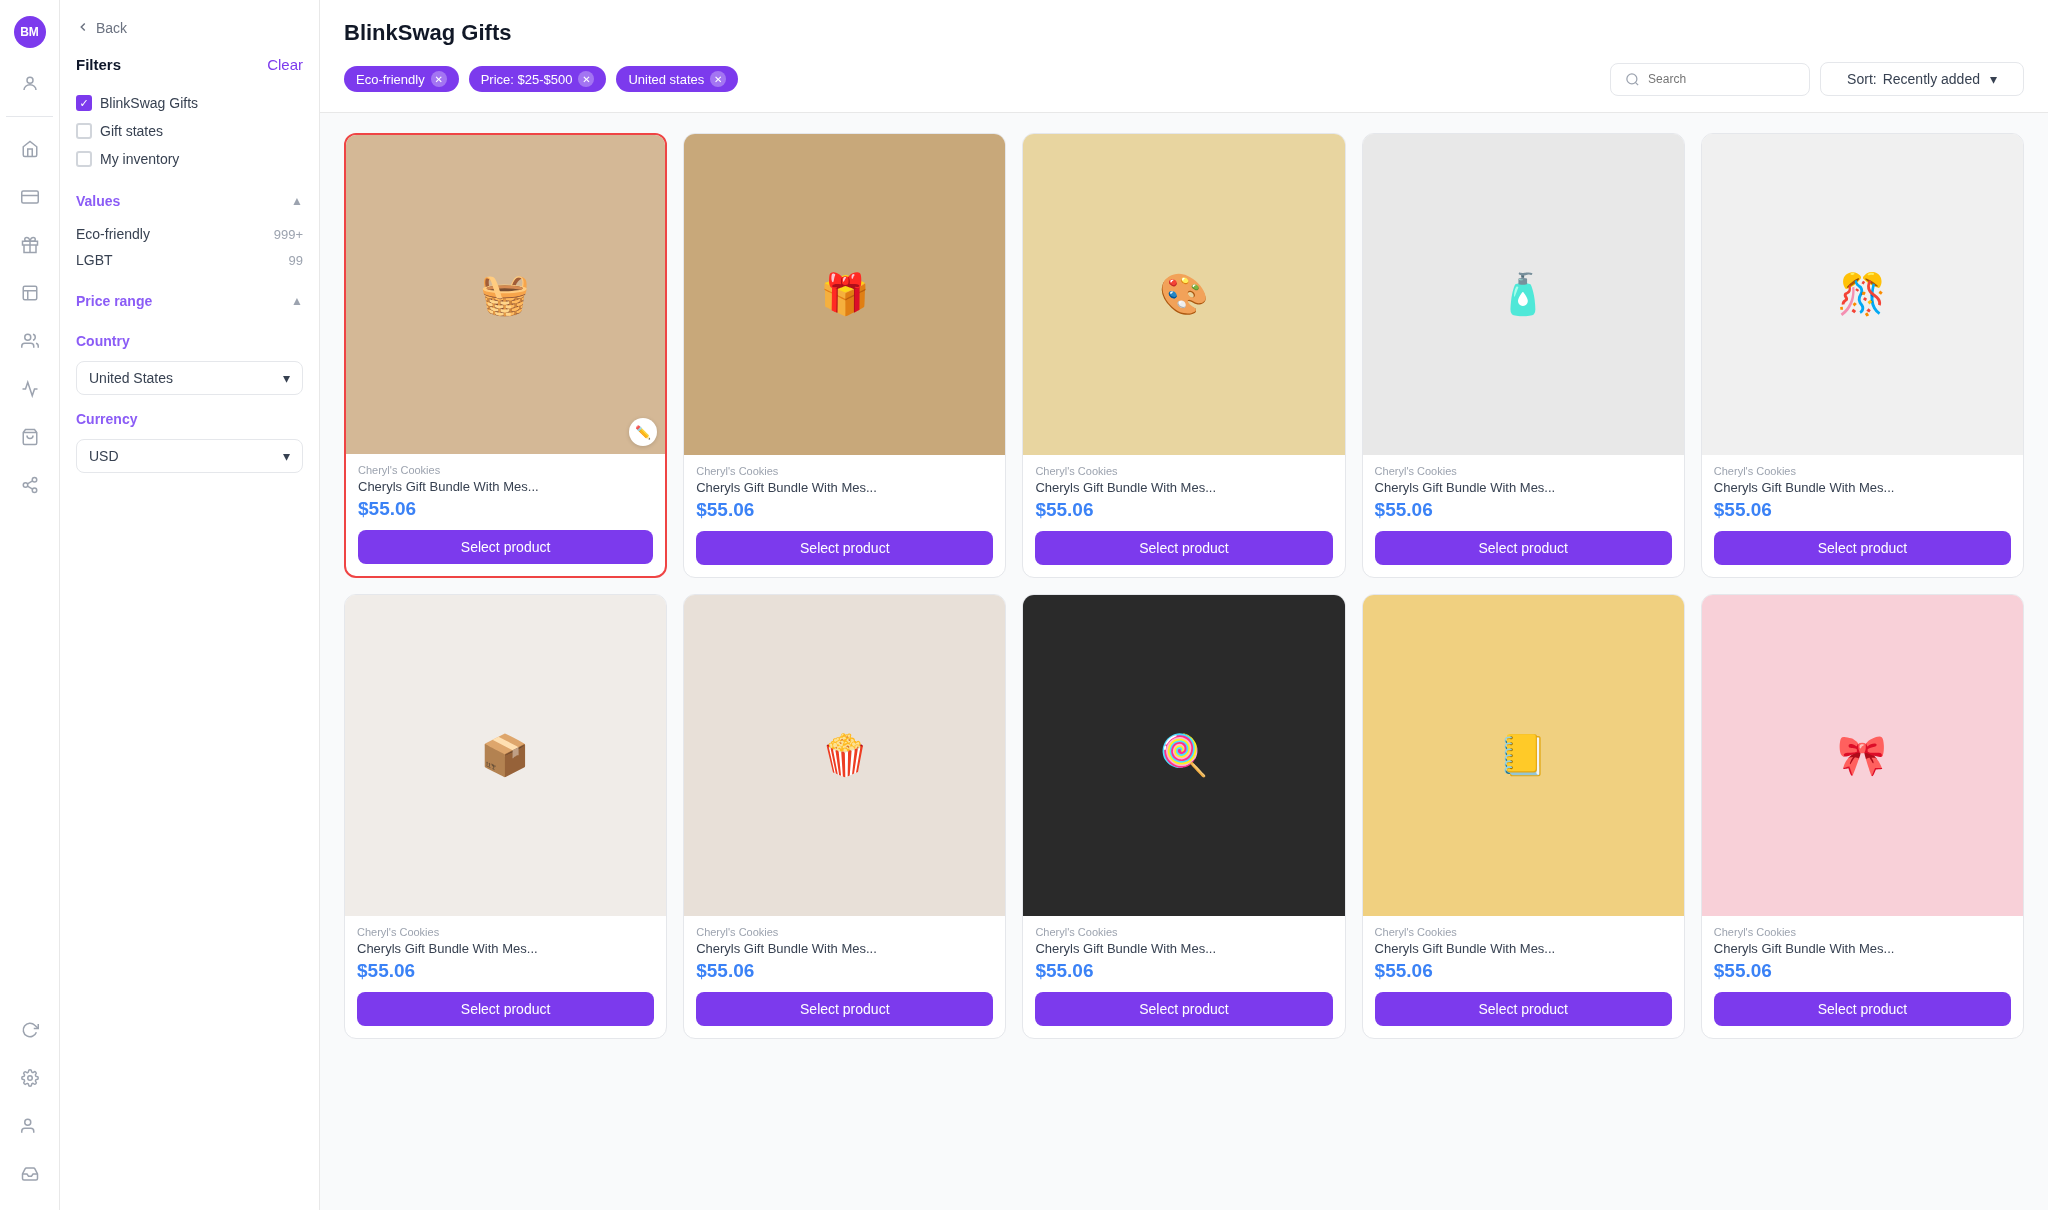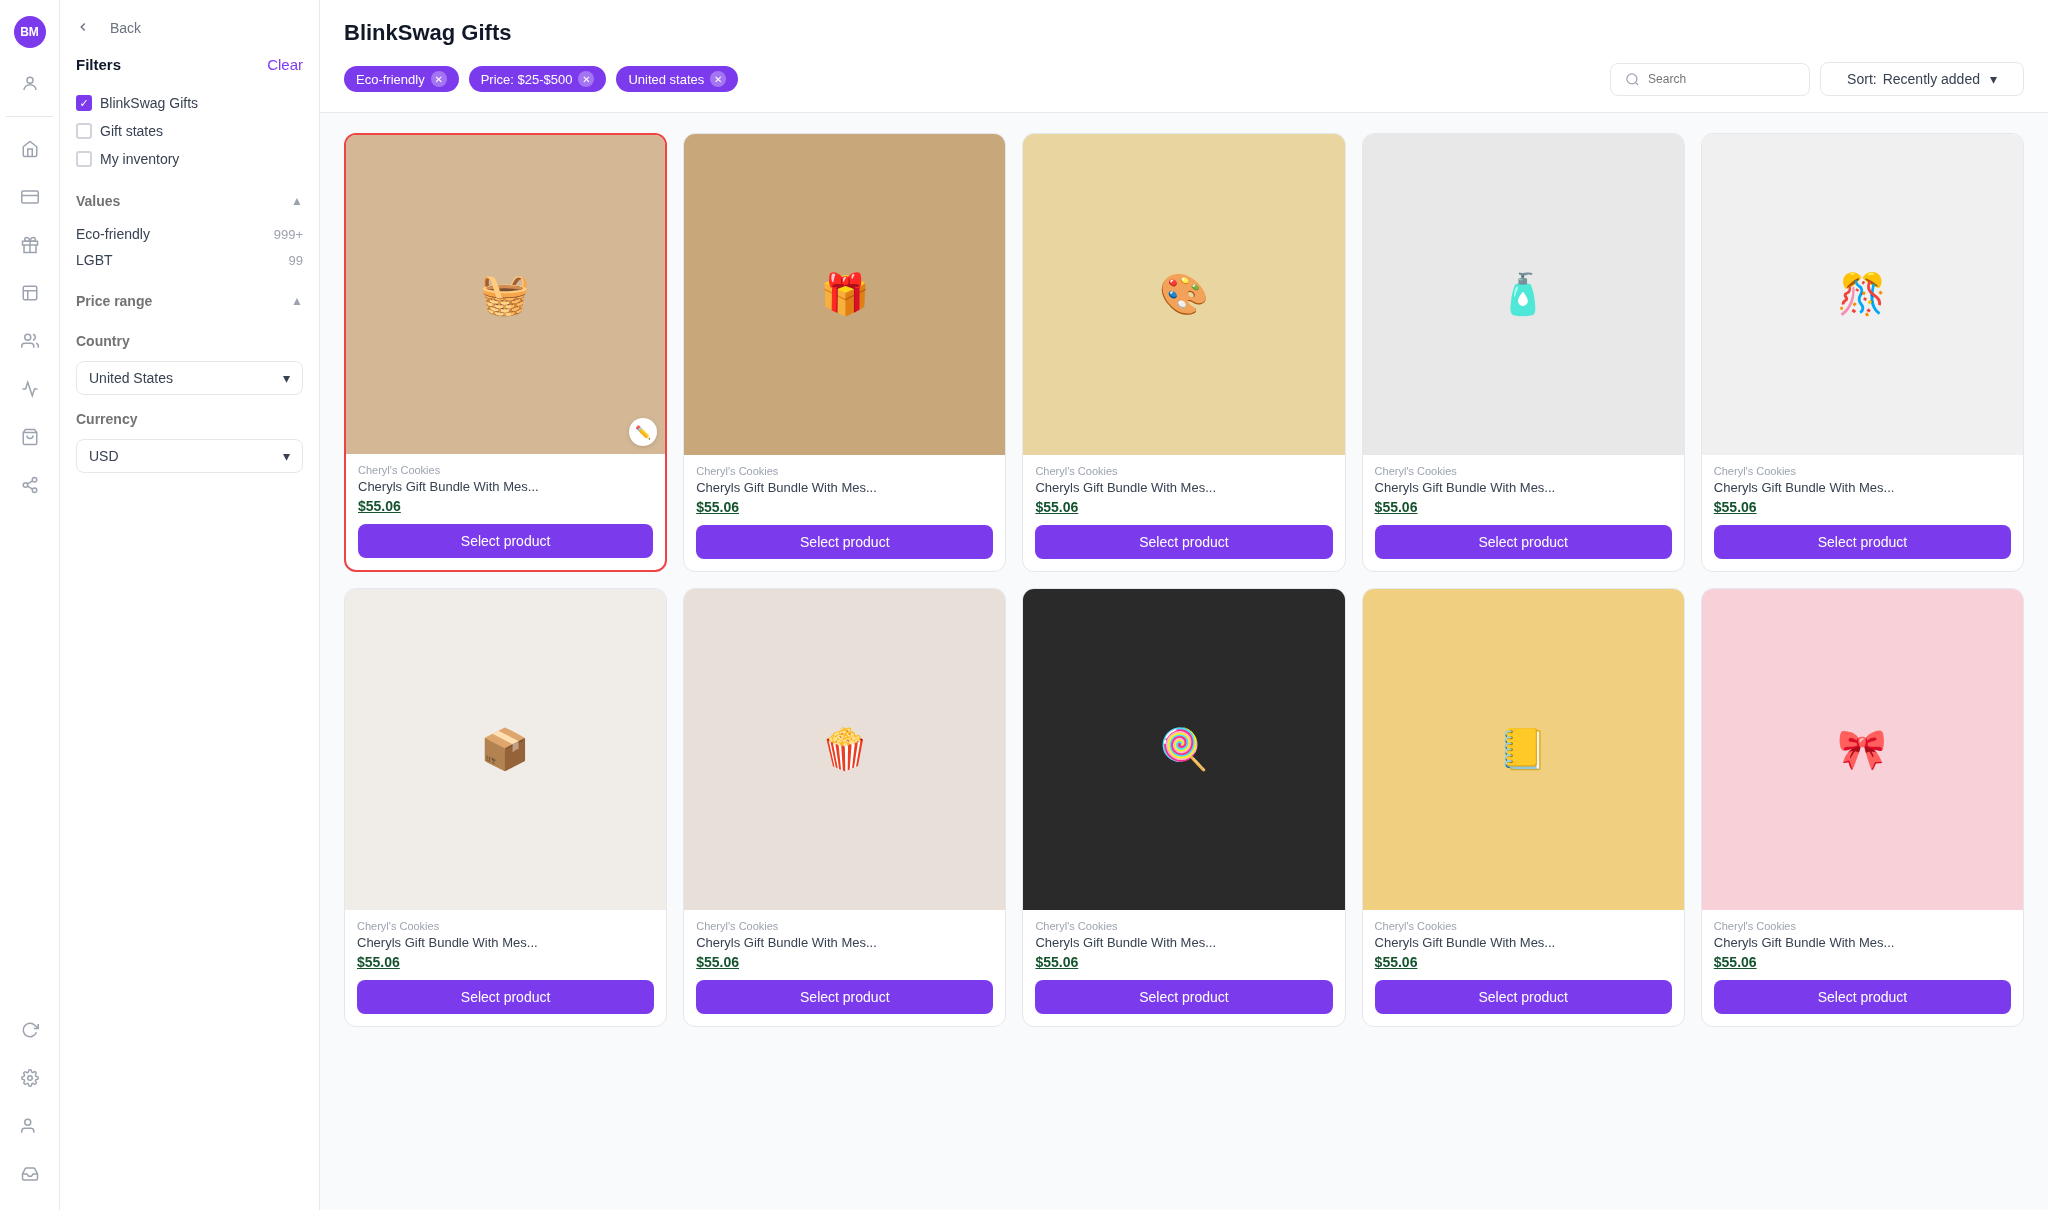--- a/index.html
+++ b/index.html
@@ -38,21 +38,21 @@
     
     .sidebar {
       width: 260px;
       background: #fff;
       border-right: 1px solid #e8e8e8;
       padding: 20px 16px;
       overflow-y: auto;
       flex-shrink: 0;
     }
     .sidebar-back {
-      display: flex; gap: 20px;
+      display: flex; gap: 6px;
       color: #6b7280; font-size: 14px; cursor: pointer;
       margin-bottom: 20px;
     }
     .filters-header {
       display: flex; align-items: center; justify-content: space-between;
       margin-bottom: 16px;
     }
     .filters-title { font-size: 15px; font-weight: 600; color: #0f172a; }
     .clear-btn { font-size: 15px; color: #7c3aed; cursor: pointer; background: none; border: none; }
 
@@ -71,21 +71,21 @@
     }
     .checkbox.checked::after {
       content: '✓'; color: white; font-size: 11px;
     }
     .checkbox-label { font-size: 14px; color: #374151; }
 
     .section-header {
       display: flex; align-items: center; justify-content: space-between;
       margin: 20px 0 12px;
     }
-    .section-title { font-size: 14px; font-weight: 600; color: #737373; }
+    .section-title { font-size: 14px; font-weight: 600; color: #8b5cf6; }
     .chevron { color: #9ca3af; font-size: 12px; }
 
     .value-item {
       display: flex; align-items: center; justify-content: space-between;
       padding: 5px 0;
     }
     .value-label { font-size: 14px; color: #374151; }
     .value-count { font-size: 13px; color: #9ca3af; }
 
     
@@ -210,21 +210,21 @@
     
     .img-placeholder {
       width: 100%; height: 100%;
       display: flex; align-items: center; justify-content: center;
       font-size: 40px;
     }
 
     .product-info { padding: 10px 12px 12px; }
     .product-brand { font-size: 11px; color: #9ca3af; margin-bottom: 3px; }
     .product-name { font-size: 13px; color: #374151; margin-bottom: 4px; white-space: nowrap; overflow: hidden; text-overflow: ellipsis; }
-    .product-price { font-size: 14px; font-weight: 700; color: #14532d; margin-bottom: 10px; text-decoration: underline; }
+    .product-price { font-size: 19px; font-weight: 700; color: #3b82f6; margin-bottom: 10px; }
     .select-btn {
       width: 100%; padding: 9px;
       background: #7c3aed; color: white;
       border: none; border-radius: 8px;
       font-size: 14px; font-weight: 500;
       cursor: pointer;
     }
 
     
     .edit-icon {

